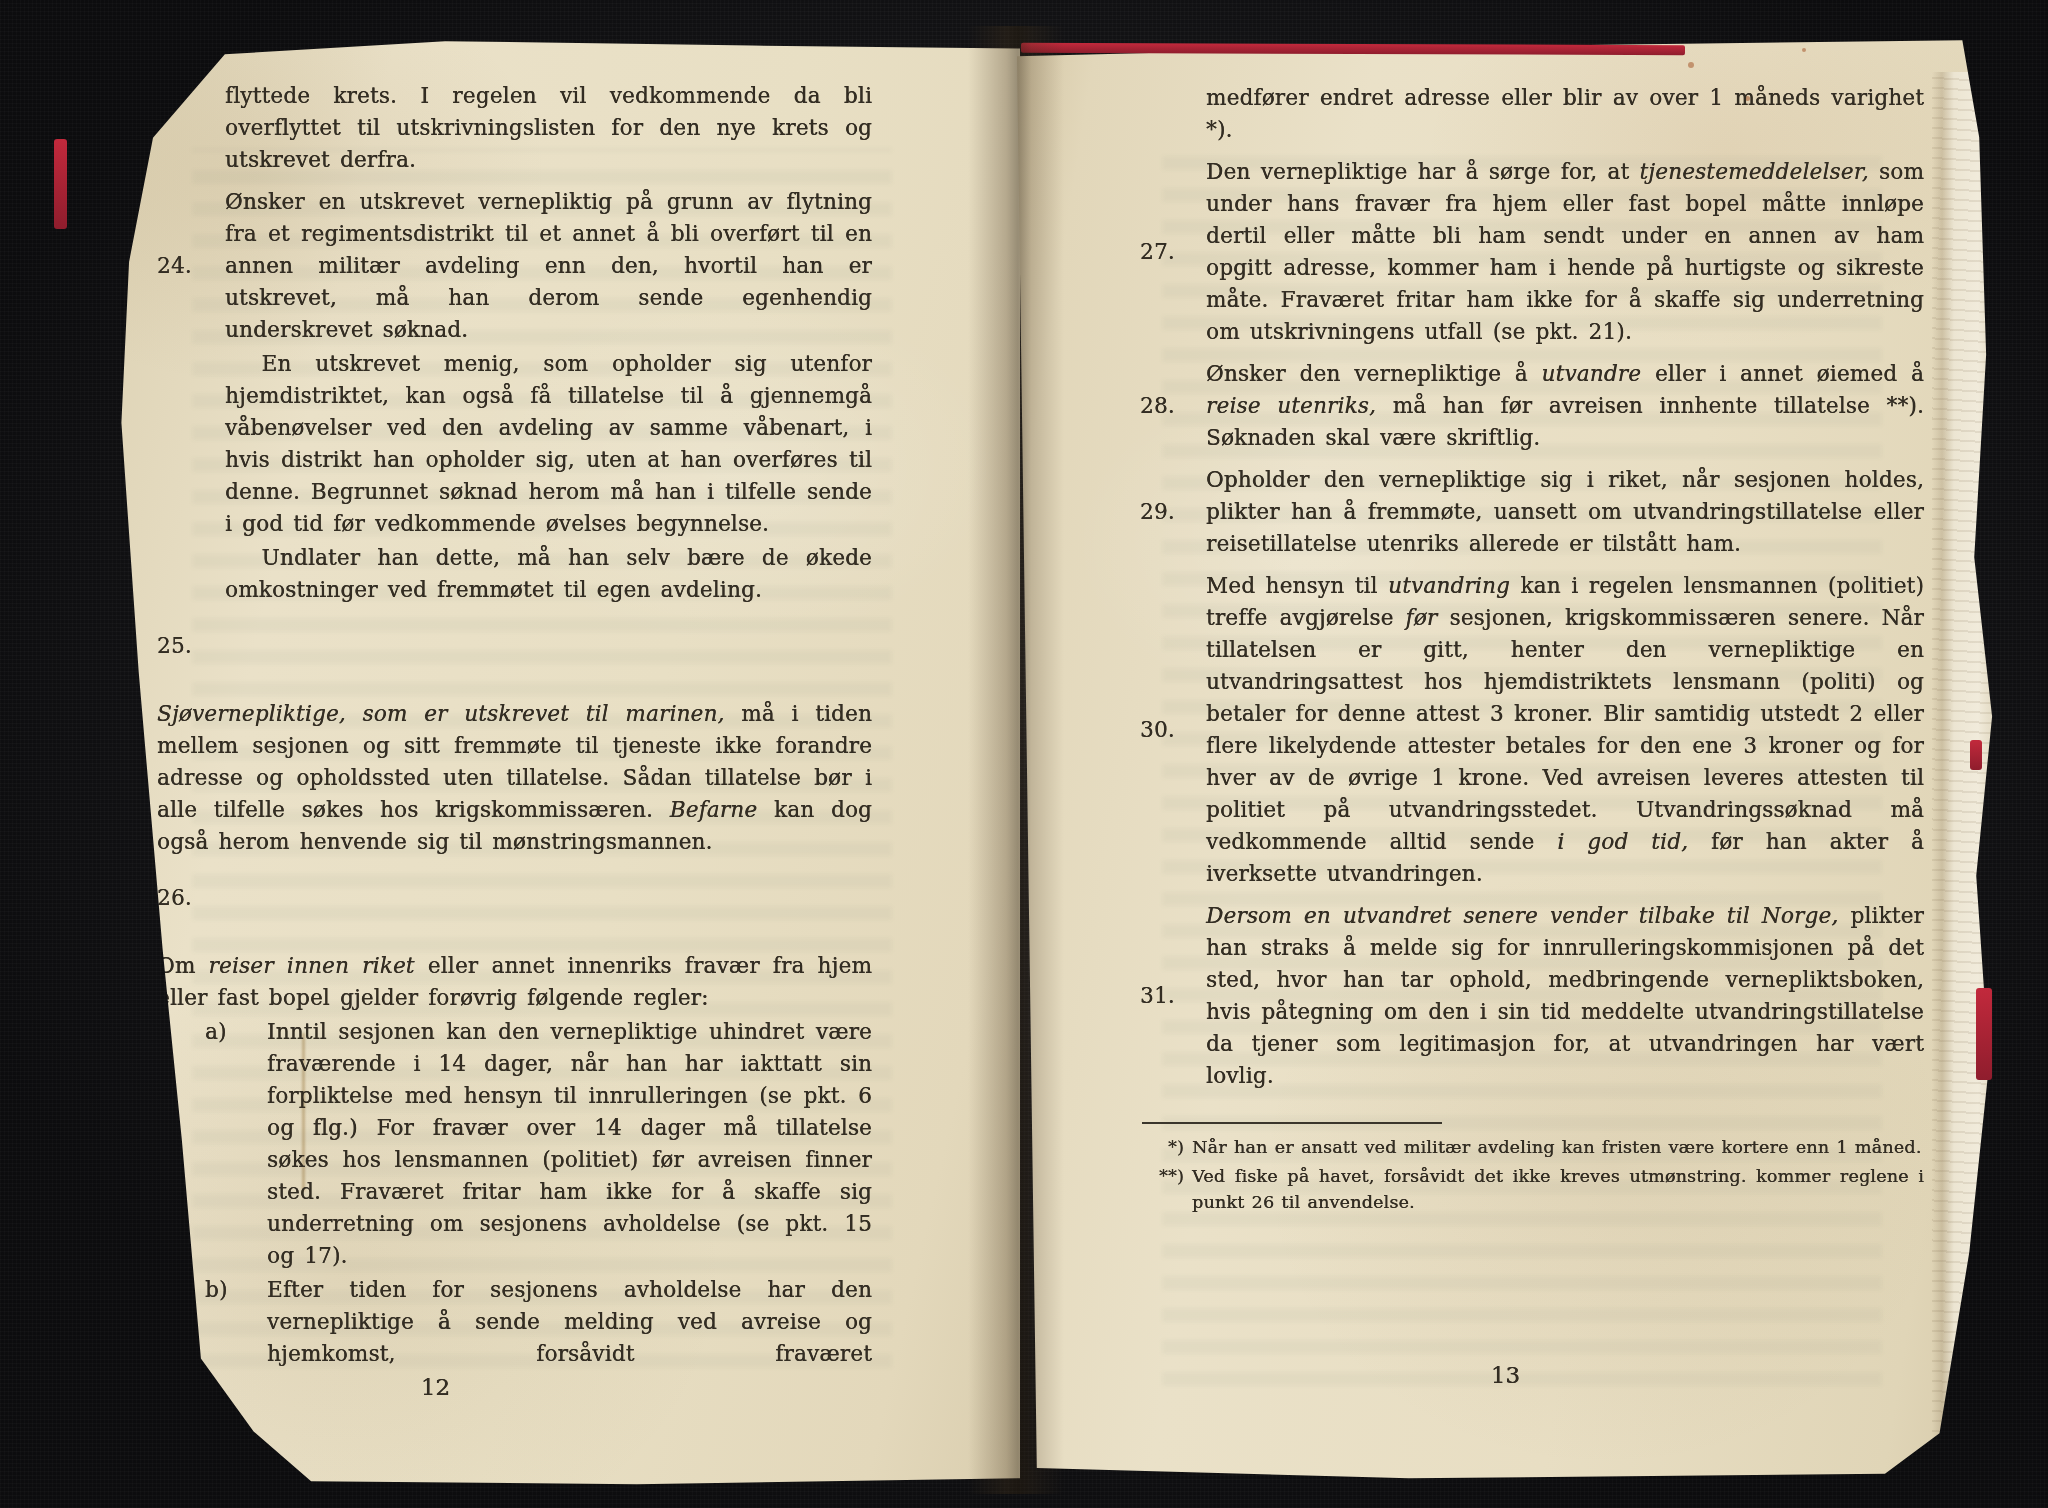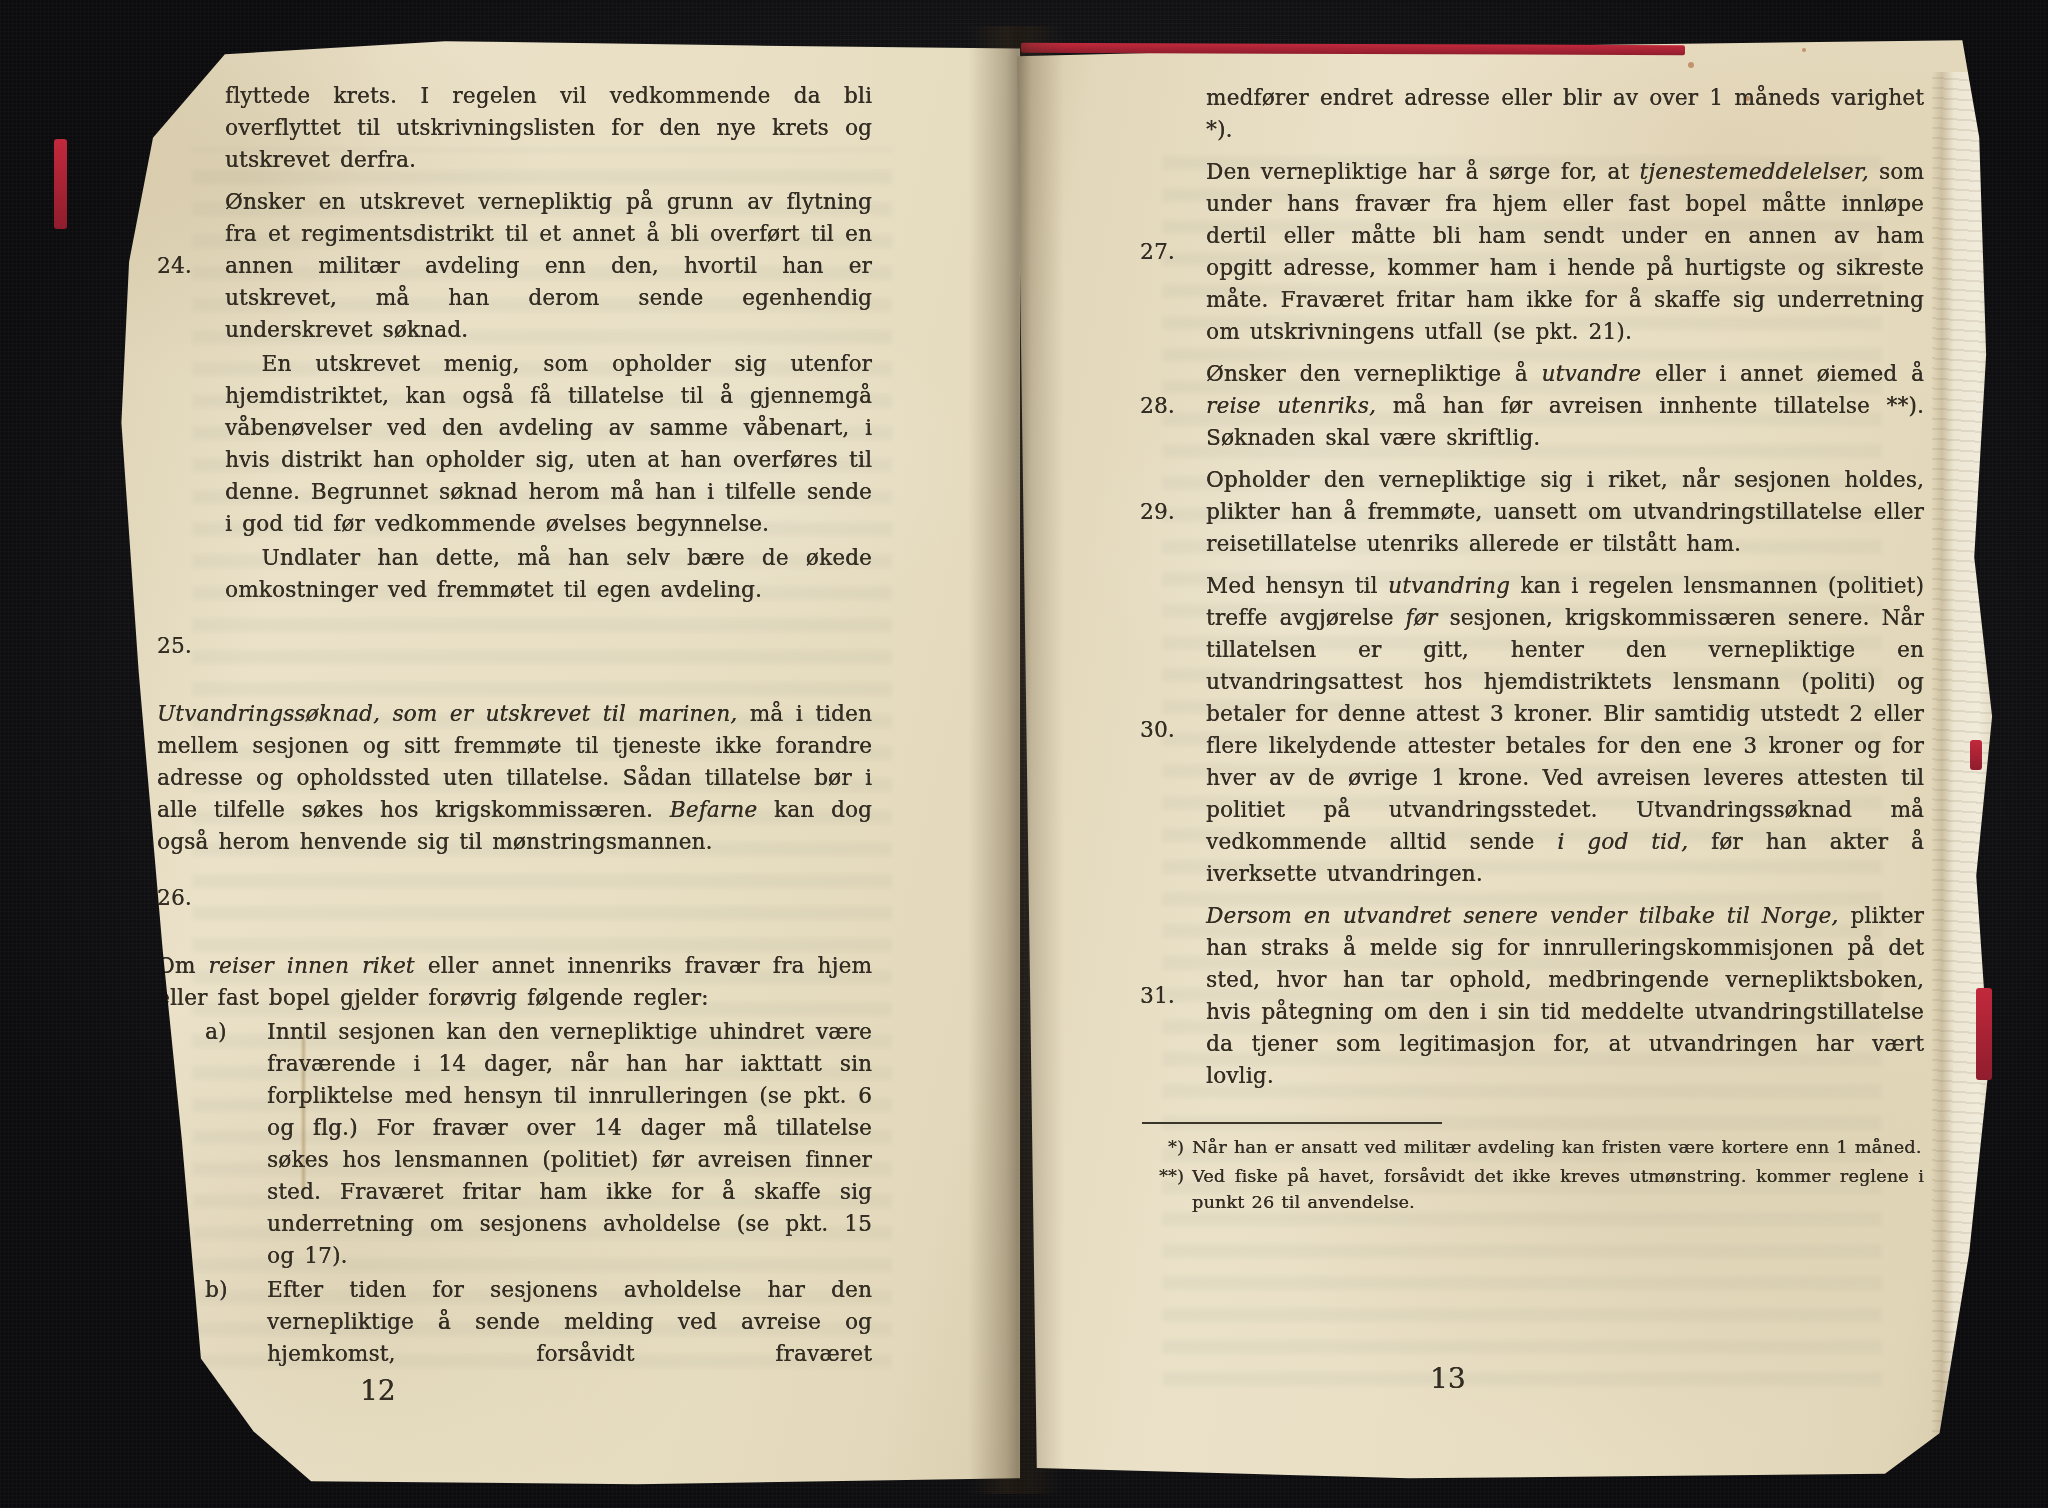--- a/index.html
+++ b/index.html
@@ -90,21 +90,21 @@
   .para.gap-lg{margin-top:24px;flex-direction:column;}
   .para.gap-md{margin-top:10px;align-items:center;}
   .para.force-just .ptext{text-align-last:justify;}
   .it{font-style:italic;}
 
   .footnotes{margin-top:30px;}
   .fnrule{width:300px;border-top:2.5px solid #3a352b;margin:0 0 10px 2px;}
   .para.fn{font-size:17.5px;line-height:26.5px;margin-bottom:2px;word-spacing:.08em;}
   .para.fn .marker{flex:0 0 52px;text-align:right;padding-right:8px;box-sizing:border-box;}
 
-  .pagenum{position:absolute;font-size:28px;color:#332d23;text-shadow:.3px 0 0 currentColor;width:90px;text-align:left;}
+  .pagenum{position:absolute;font-size:23px;color:#332d23;text-shadow:.3px 0 0 currentColor;width:90px;text-align:right;}
   .pagenum-left{left:298px;top:1346px;}
   .pagenum-right{left:418px;top:1326px;}
 </style>
 </head>
 <body>
 
 <div class="scene">
 
   <span class="red-edge red-left"></span>
   <span class="red-edge red-top-right"></span>
@@ -126,21 +126,21 @@
         <div class="para indent">
           <span class="marker"></span>
           <span class="ptext"><span>En utskrevet menig, som opholder sig utenfor hjemdistriktet, kan også få tillatelse til å gjennemgå våbenøvelser ved den avdeling av samme våbenart, i hvis distrikt han opholder sig, uten at han overføres til denne. Begrunnet søknad herom må han i tilfelle sende i god tid før vedkommende øvelses begynnelse.</span></span>
         </div>
         <div class="para indent">
           <span class="marker"></span>
           <span class="ptext"><span>Undlater han dette, må han selv bære de økede omkostninger ved fremmøtet til egen avdeling.</span></span>
         </div>
         <div class="para num gap-lg">
           <span class="marker">25.</span>
-          <span class="ptext"><span class="it">Utvandringssøknad, som er utskrevet til marinen,</span><span> må i tiden mellem sesjonen og sitt fremmøte til tjeneste ikke forandre adresse og opholdssted uten tillatelse. Sådan tillatelse bør i alle tilfelle søkes hos krigskommissæren. </span><span class="it">Befarne</span><span> kan dog også herom henvende sig til mønstringsmannen.</span></span>
+          <span class="ptext"><span class="it">Sjøvernepliktige, som er utskrevet til marinen,</span><span> må i tiden mellem sesjonen og sitt fremmøte til tjeneste ikke forandre adresse og opholdssted uten tillatelse. Sådan tillatelse bør i alle tilfelle søkes hos krigskommissæren. </span><span class="it">Befarne</span><span> kan dog også herom henvende sig til mønstringsmannen.</span></span>
         </div>
         <div class="para num gap-lg">
           <span class="marker">26.</span>
           <span class="ptext"><span>Om </span><span class="it">reiser innen riket</span><span> eller annet innenriks fravær fra hjem eller fast bopel gjelder forøvrig følgende regler:</span></span>
         </div>
         <div class="para letter">
           <span class="marker">a)</span>
           <span class="ptext"><span>Inntil sesjonen kan den vernepliktige uhindret være fraværende i 14 dager, når han har iakttatt sin forpliktelse med hensyn til innrulleringen (se pkt. 6 og flg.) For fravær over 14 dager må tillatelse søkes hos lensmannen (politiet) før avreisen finner sted. Fraværet fritar ham ikke for å skaffe sig underretning om sesjonens avholdelse (se pkt. 15 og 17).</span></span>
         </div>
         <div class="para letter force-just">

